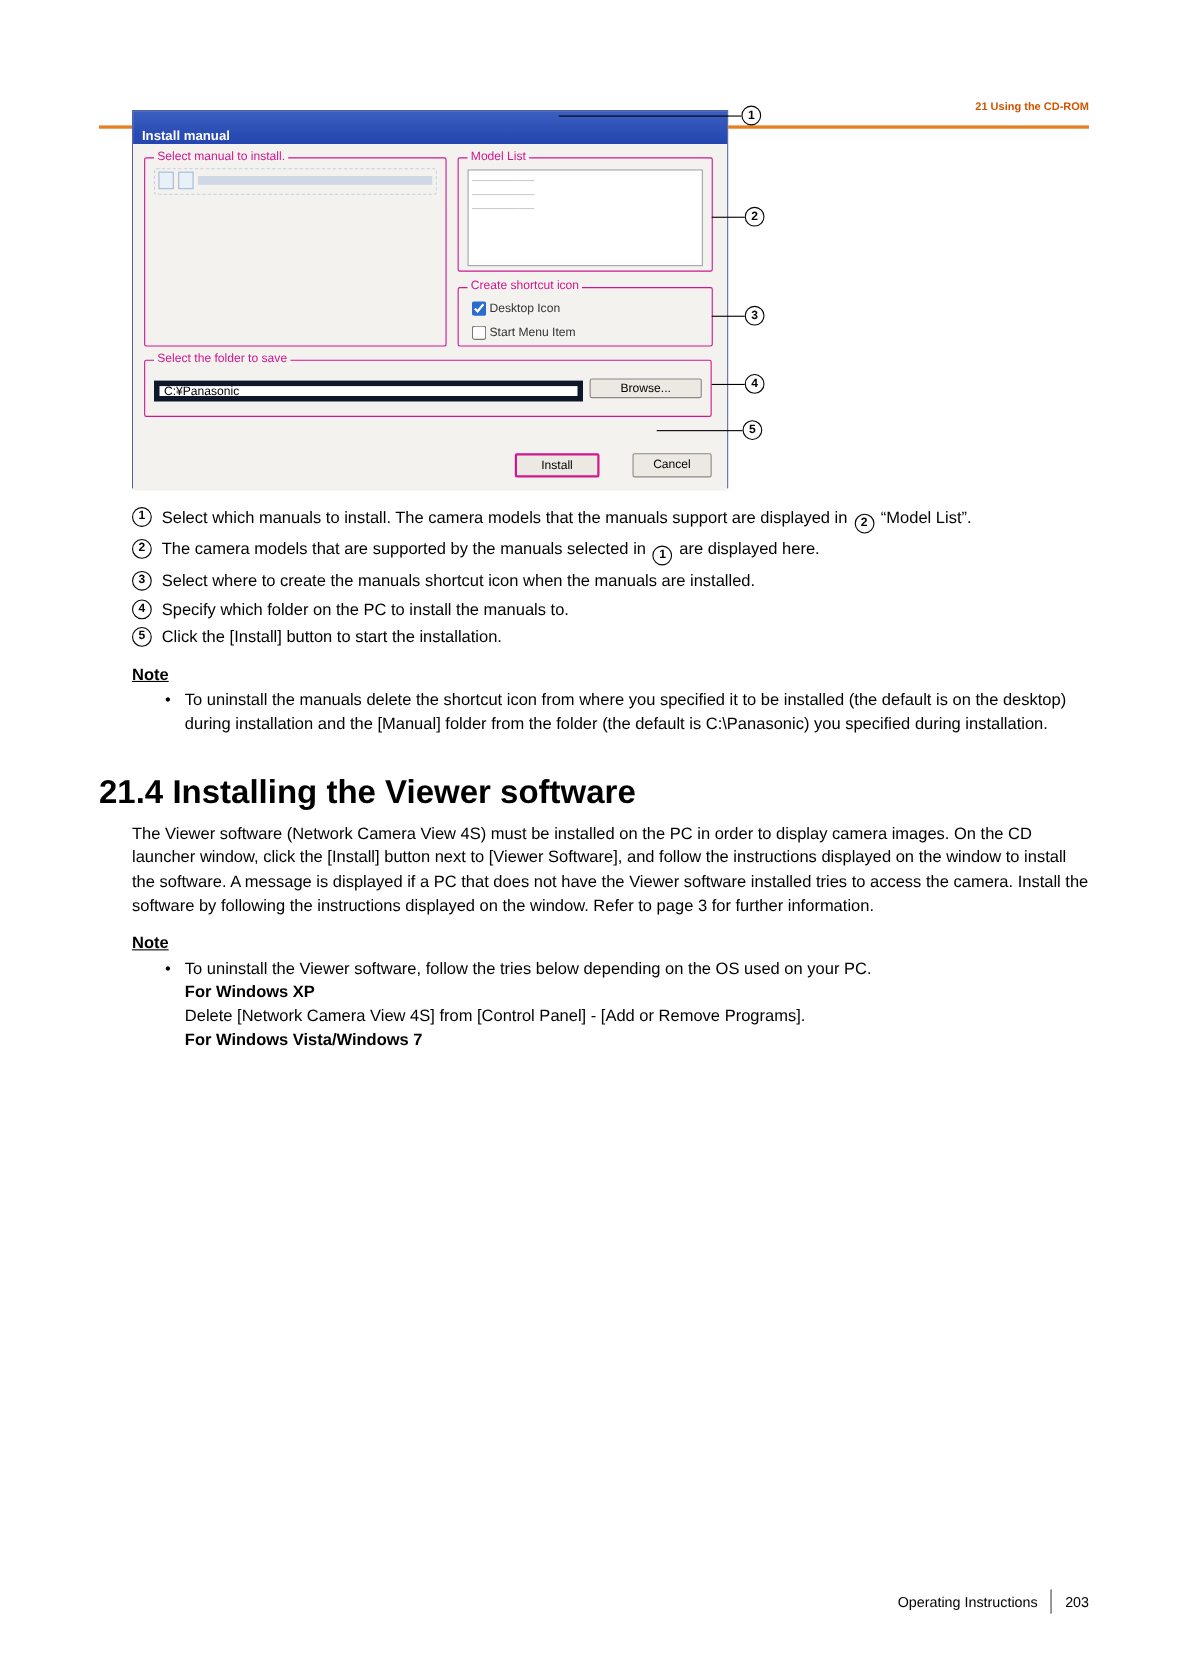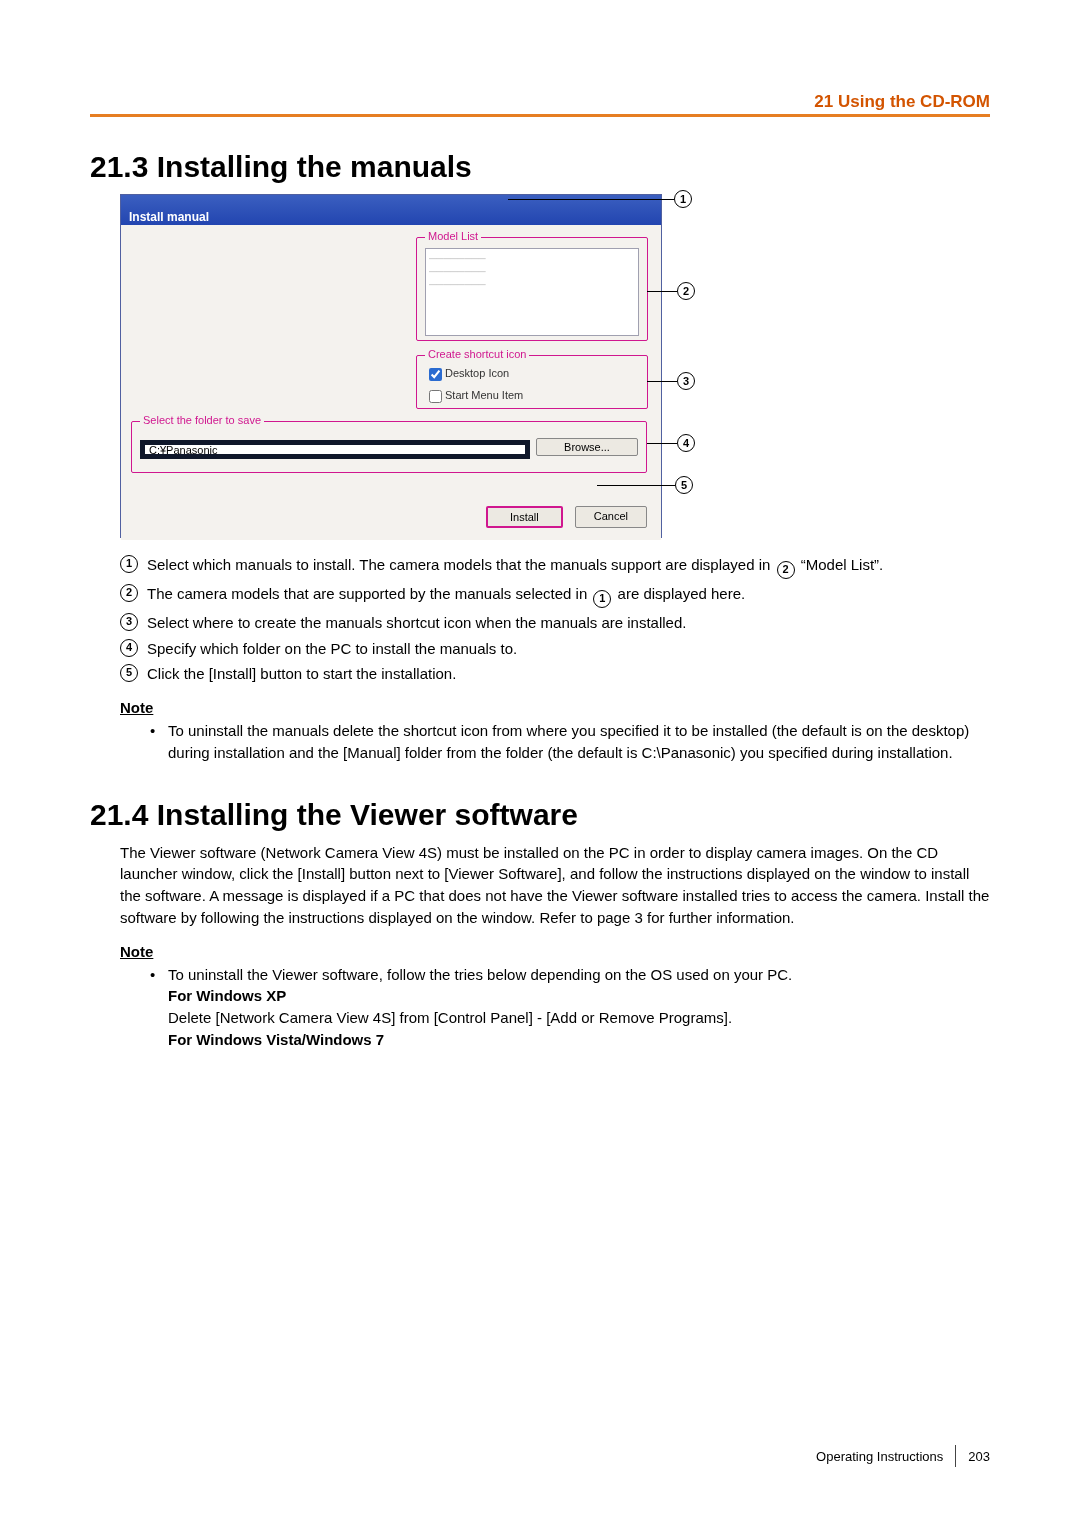--- a/index.html
+++ b/index.html
@@ -16,21 +16,21 @@
     position: relative;
     box-sizing: border-box;
     padding: 90px 90px 40px 90px;
   }
   .header-right {
     position: absolute;
     top: 92px;
     right: 90px;
     color: #d35400;
     font-weight: bold;
-    font-size: 17px;
+    font-size: 10px;
   }
   .orange-rule {
     position: absolute;
     top: 114px;
     left: 90px;
     right: 90px;
     border-top: 3px solid #e67e22;
   }
   h2.sec {
     font-size: 30px;
@@ -148,21 +148,21 @@
     right: 8px;
     top: 16px;
     width: 80px;
   }
   
   .btnrow {
     position: absolute;
     right: 14px;
     bottom: 12px;
     display: flex;
-    gap: 12px;
+    gap: 30px;
   }
   .install-btn {
     border: 2px solid #d0178f;
     padding: 3px 22px;
   }
   .cancel-btn { padding: 3px 18px; }
 
   
   .callout {
     position: absolute;
@@ -232,28 +232,35 @@
   }
 </style>
 </head>
 <body>
 
 <div class="page">
 
   <div class="header-right">21 Using the CD-ROM</div>
   <div class="orange-rule"></div>
 
-  <h2 class="sec">21.3  Installing the manuals</h2>
 
   <div class="screenshot-wrap">
 
     <div class="win">
       <div class="win-titlebar">Install manual</div>
       <div class="win-body">
 
+        <div class="gbox select-manual">
+          <div class="glabel">Select manual to install.</div>
+          <div class="thumb-row">
+            <div class="tcell"></div>
+            <div class="tcell"></div>
+            <div class="tbar"></div>
+          </div>
+        </div>
 
         <div class="gbox model-list">
           <div class="glabel">Model List</div>
           <div class="list-white">
             ────────<br>────────<br>────────
           </div>
         </div>
 
         <div class="gbox shortcut">
           <div class="glabel">Create shortcut icon</div>

